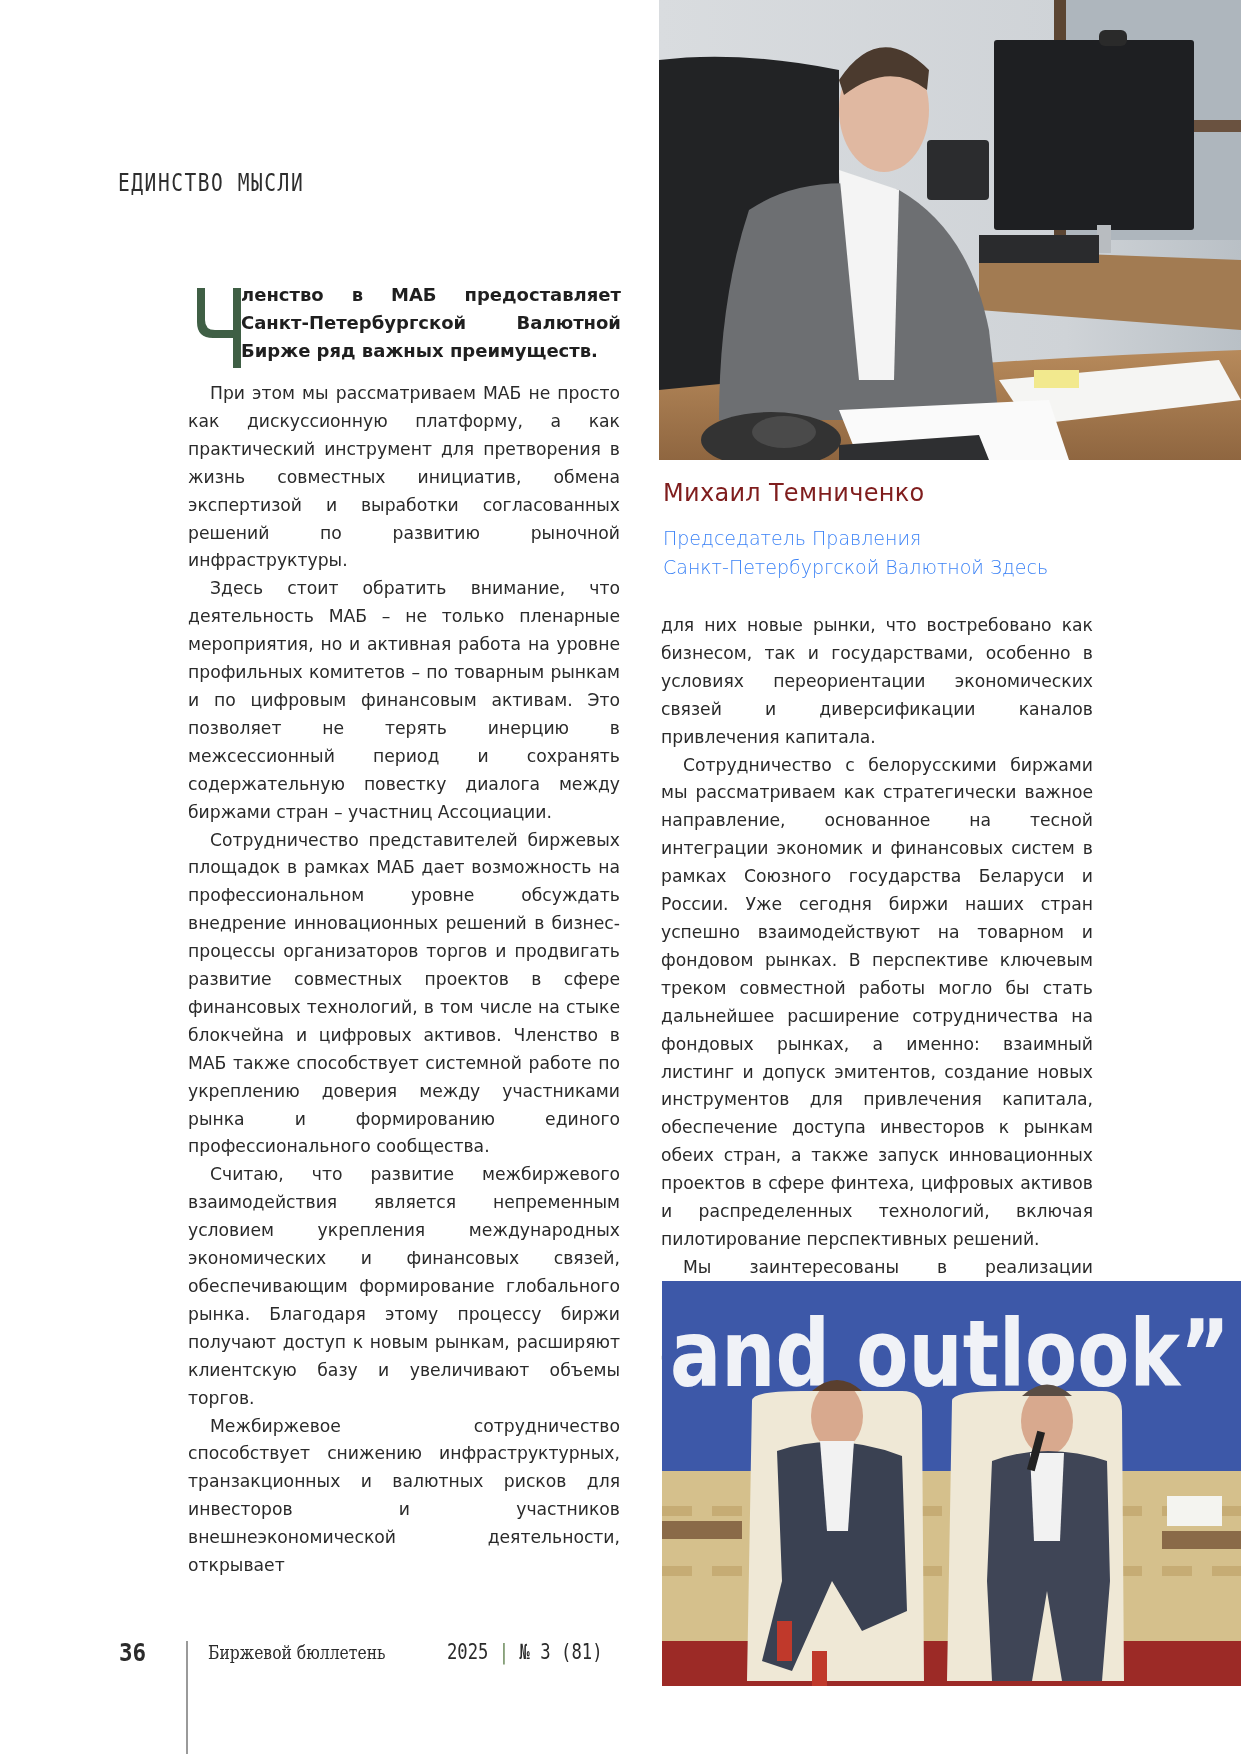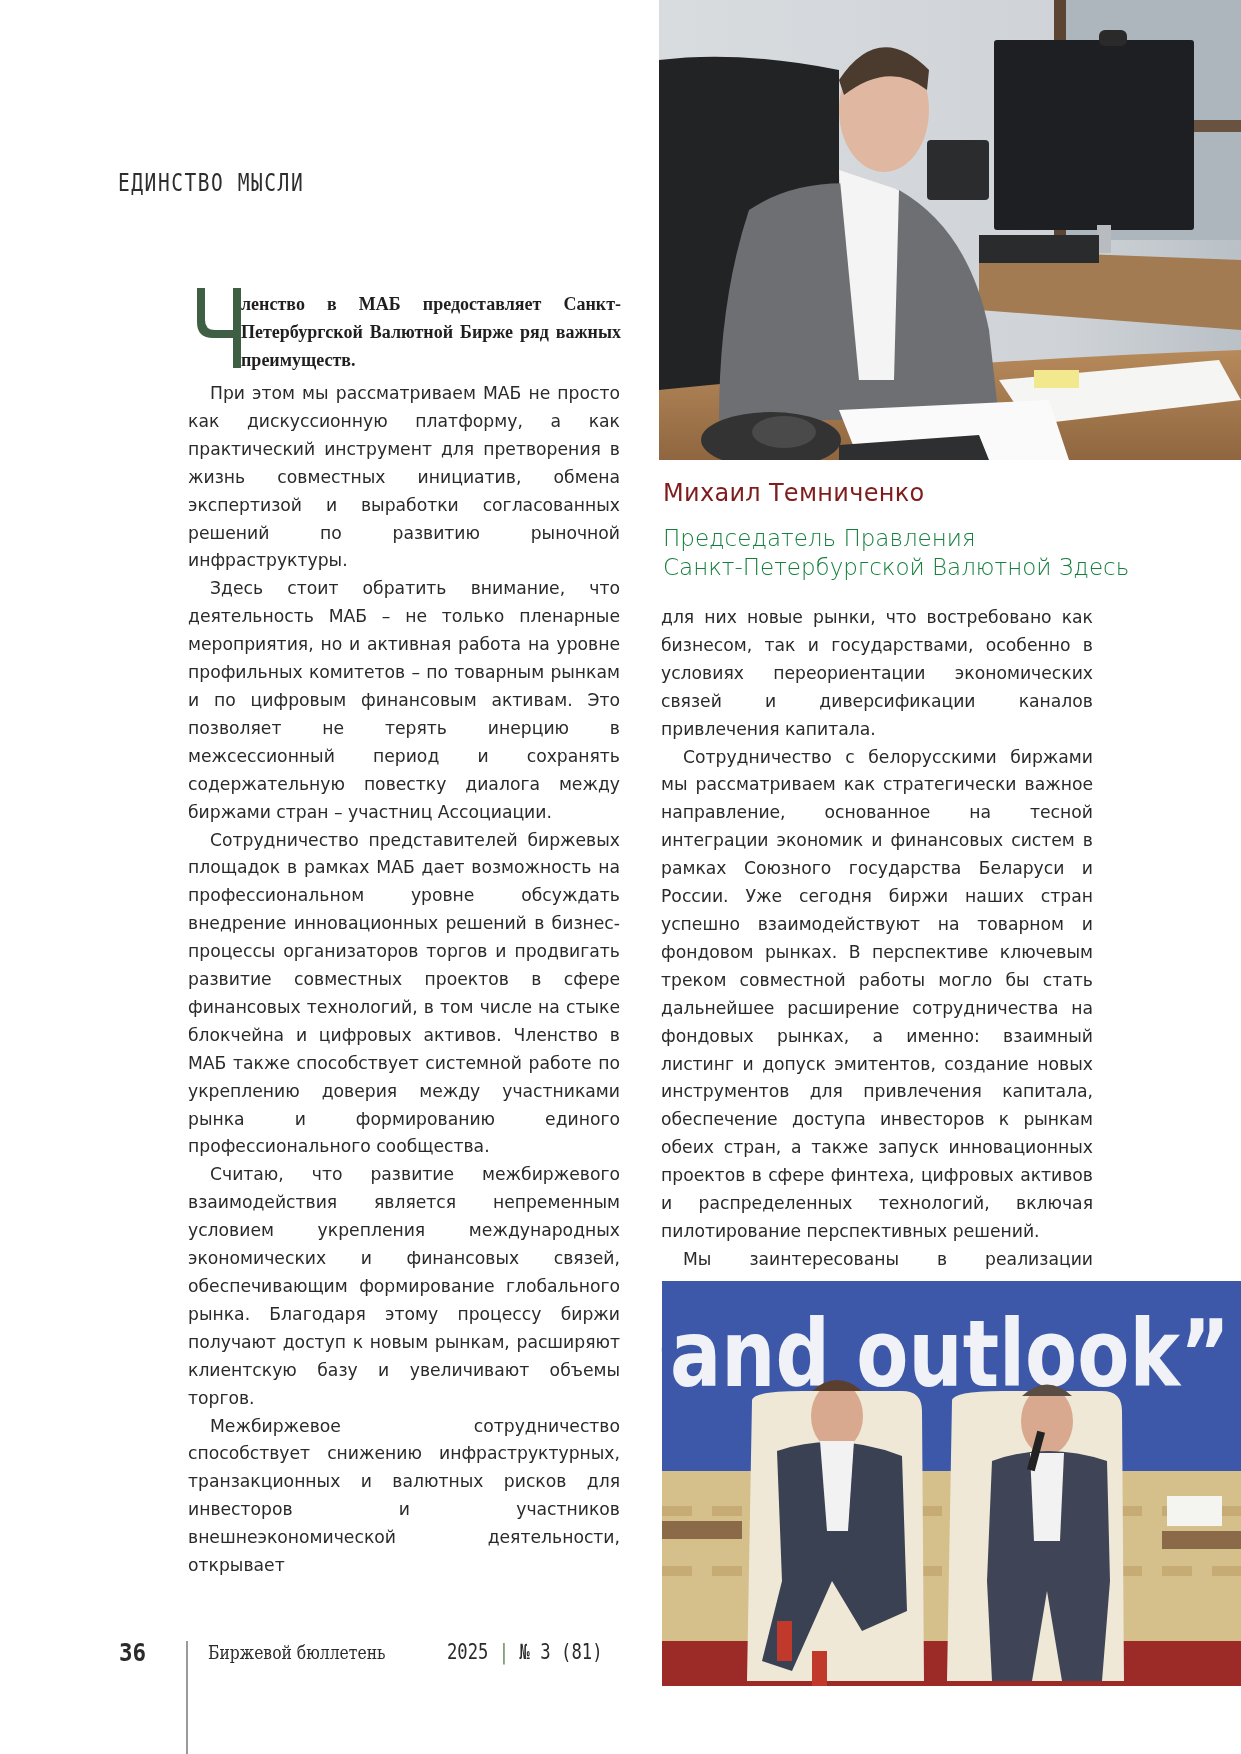--- a/index.html
+++ b/index.html
@@ -9,34 +9,34 @@
   .section-title {
     position: absolute; left: 118px; top: 168px;
     font-family: "DejaVu Sans Mono", monospace; font-size: 25px; letter-spacing: 2px;
     color: #2d2d2d; font-weight: normal; transform: scaleX(0.78); transform-origin: left top;
   }
 
   .col { position: absolute; font-size: 17.2px; line-height: 27.9px; text-align: justify; color: #2a2a2a; }
   .col-left { left: 188px; top: 380px; width: 432px; }
   .col-right { left: 661px; top: 604px; width: 432px; }
   .col p { text-indent: 22px; }
-  .col p.no-indent { text-indent: 0; }
+  .col p.no-indent { text-indent: 0; margin-top: 8px; }
   .dropcap {
     position: absolute; left: 195px; top: 288px; width: 56px; height: 80px;
   }
-  .lead-text { position: absolute; left: 241px; top: 290px; width: 380px; font-weight: bold; font-size: 18px; line-height: 28.2px; color: #1f1f1f; text-align: justify; font-family: Liberation Serif, serif; }
+  .lead-text { position: absolute; left: 241px; top: 281px; width: 380px; font-weight: bold; font-size: 18px; line-height: 28.2px; color: #1f1f1f; text-align: justify; }
 
   .photo-top { position: absolute; left: 659px; top: 0; width: 582px; height: 460px; overflow: hidden; }
   .photo-bottom { position: absolute; left: 662px; top: 1281px; width: 579px; height: 405px; overflow: hidden; }
 
   .caption-name {
     position: absolute; left: 663px; top: 479px; font-size: 24px; color: #7f1d1d; letter-spacing: 0.3px;
   }
   .caption-role {
-    position: absolute; left: 663px; top: 524px; font-size: 23px; line-height: 29px; color: #15803d; font-weight: 300;
+    position: absolute; left: 663px; top: 524px; font-size: 19px; line-height: 29px; color: #3b82f6; font-weight: 300;
   }
 
   .footer-line { position: absolute; left: 186px; top: 1641px; width: 2px; height: 113px; background: #9a9a9a; }
   .page-num {
     position: absolute; left: 119px; top: 1638px; font-family: "DejaVu Sans Mono", monospace; font-weight: bold;
     font-size: 25px; color: #2b2b2b; transform: scaleX(0.9); transform-origin: left top;
   }
   .footer-mag {
     position: absolute; left: 208px; top: 1641px; font-family: "DejaVu Serif", serif; font-size: 19px; color: #2b2b2b;
     transform: scaleX(0.82); transform-origin: left top;

